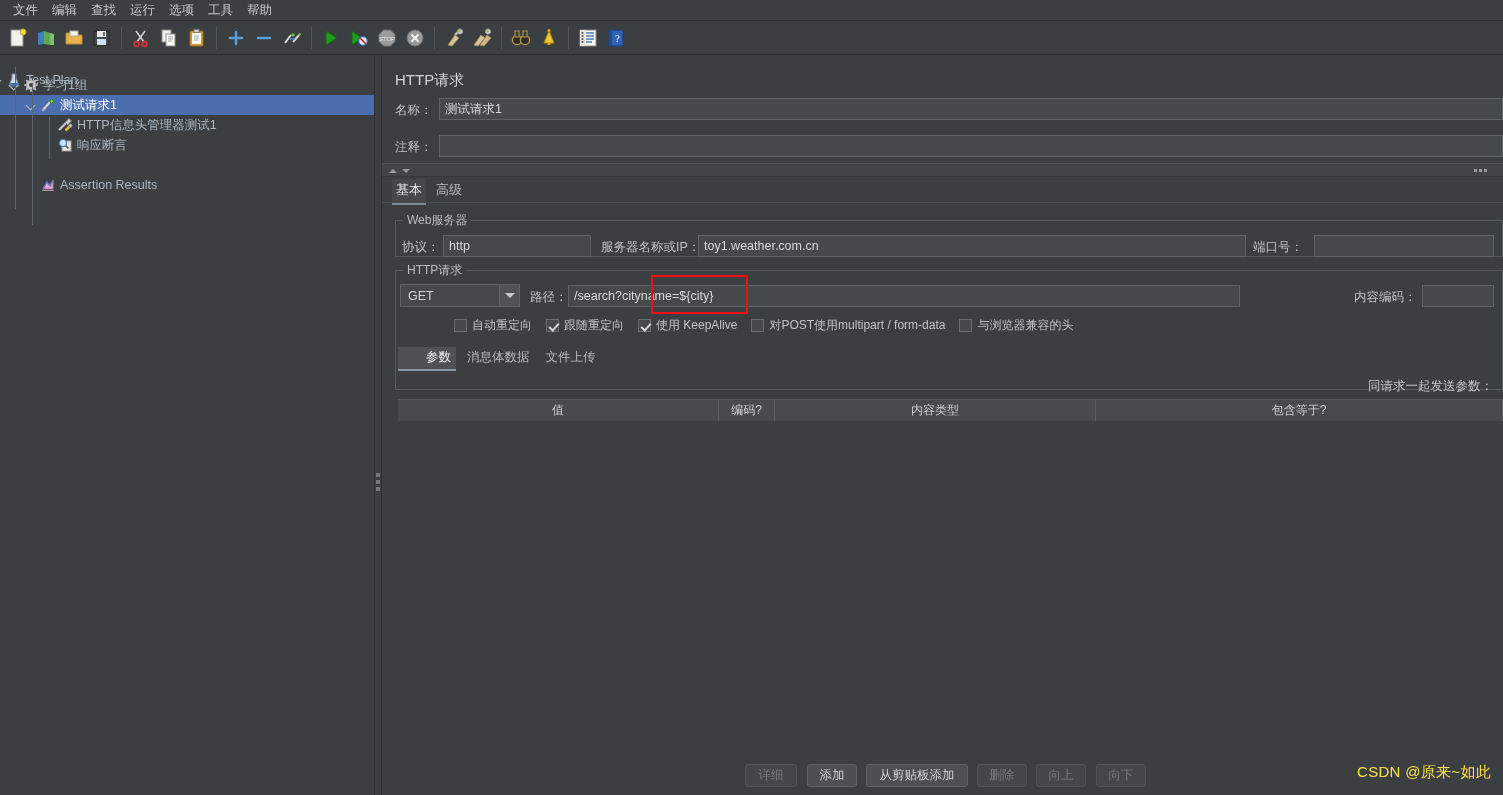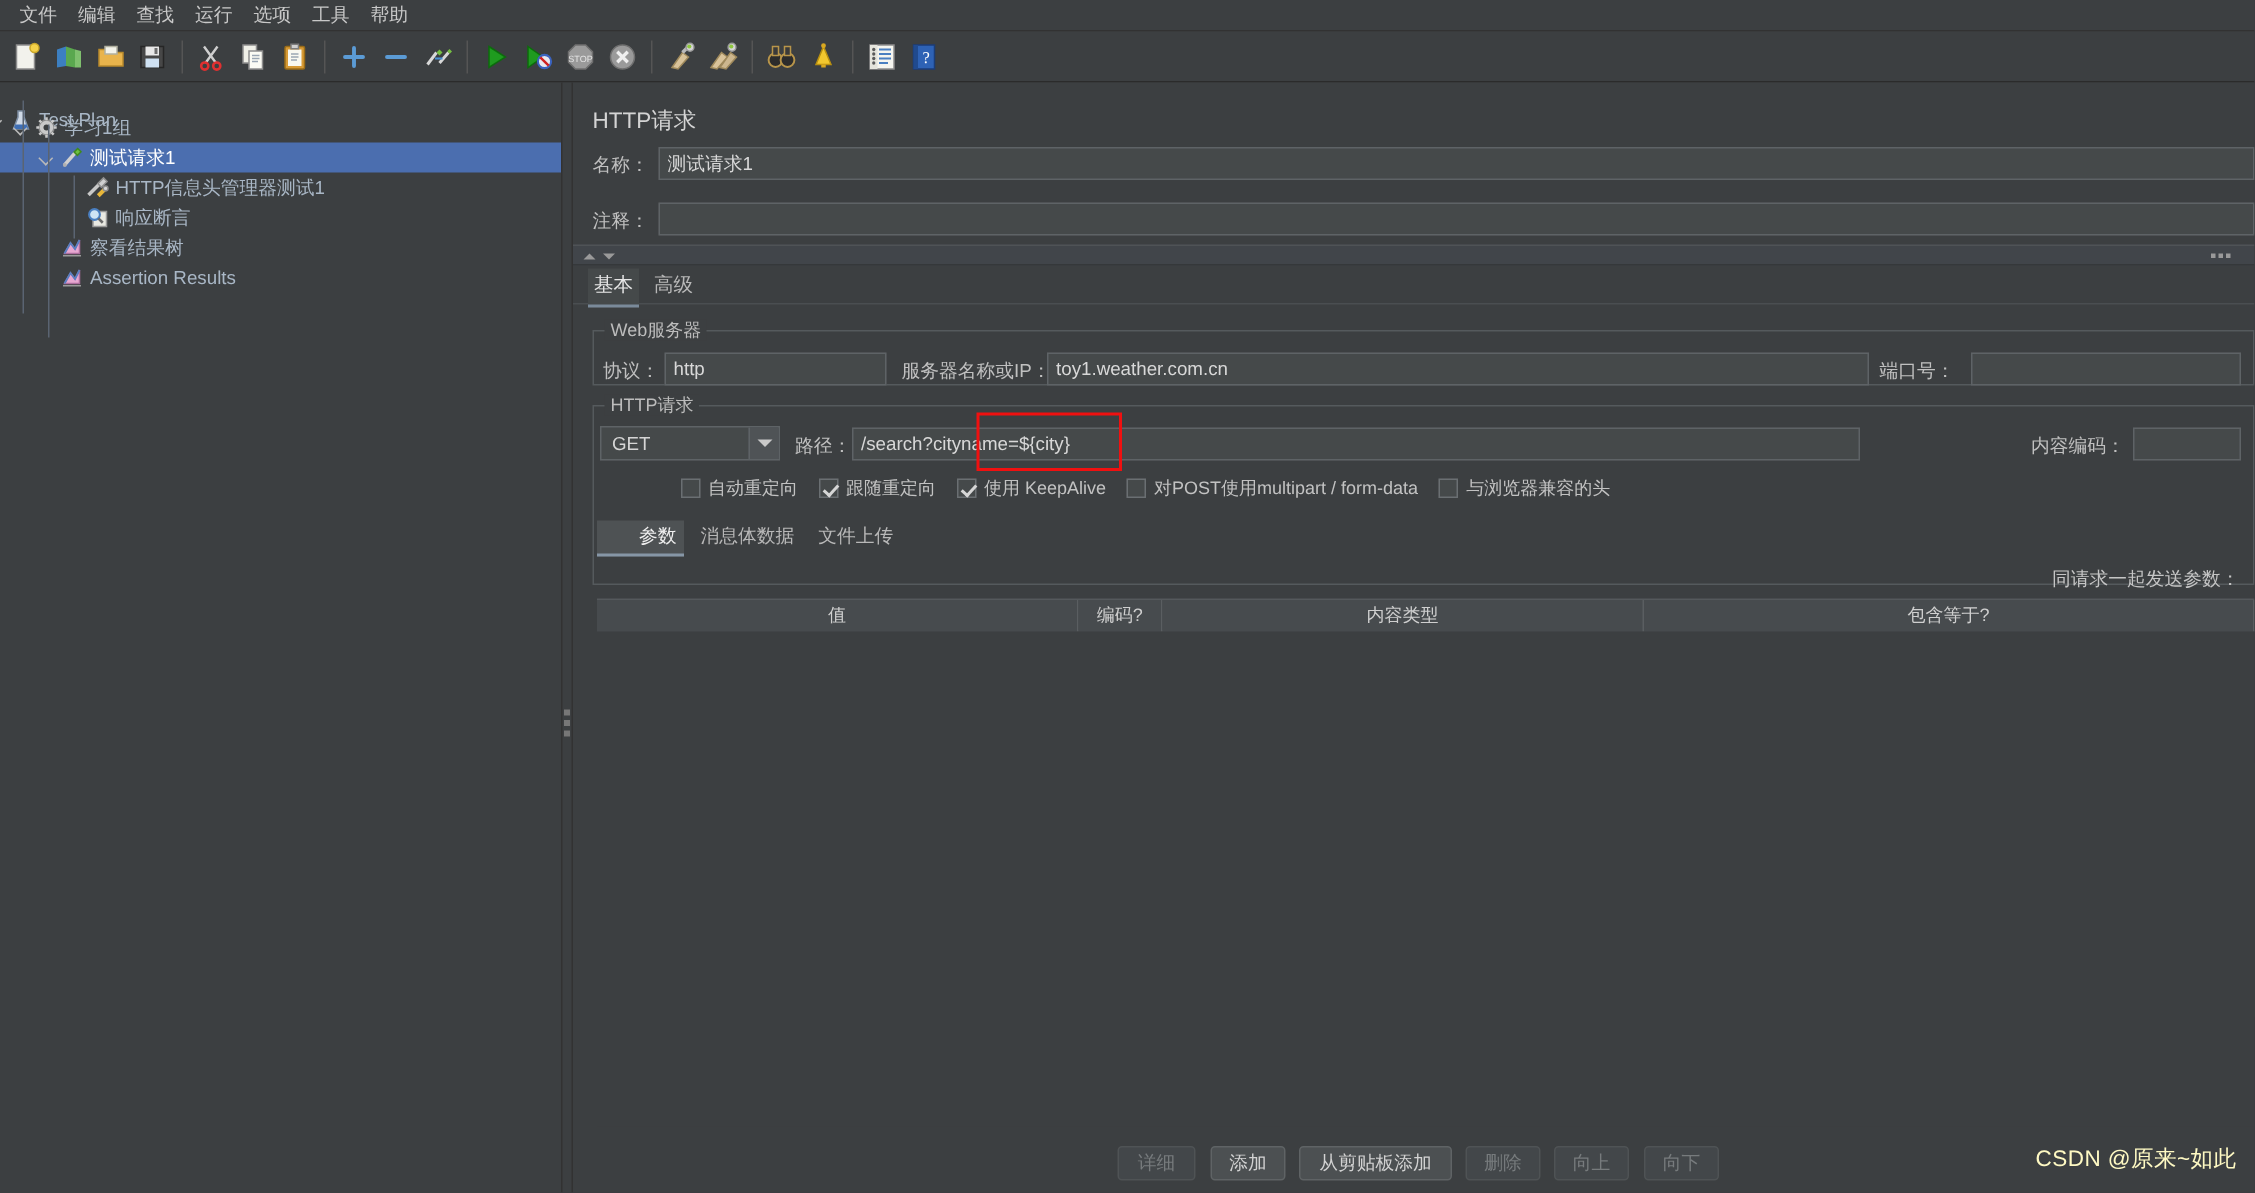--- a/index.html
+++ b/index.html
@@ -171,21 +171,21 @@
   .btn {
     position:absolute; bottom:0; height:23px; background:#4c5052;
     border:1px solid #5f6365; border-radius:3px; color:#d2d2d2;
     font-size:12.5px; display:flex; align-items:center; justify-content:center;
     font-family:"Liberation Sans", sans-serif;
   }
   .btn.disabled { color:#777b7d; border-color:#4f5355; background:#43474a; }
 
   .wm {
     position:absolute; right:12px; bottom:13px;
-    font-size:15px; color:#fef9c3; letter-spacing:0.3px;
+    font-size:15px; color:#fde047; letter-spacing:0.3px;
   }
 
   .redbox {
     position:absolute; left:651px; top:275px; width:97px; height:39px;
     border:2px solid #f01010; pointer-events:none; z-index:50;
   }
 </style>
 </head>
 <body>
 
@@ -388,28 +388,20 @@
           </svg></span>
         <span class="tlabel" style="position: absolute; left: 77px; top: 2px;">HTTP信息头管理器测试1</span>
       </div>
       <div class="trow" style="position: absolute; left: 0px; right: 0px; top: 80px;">
         <span class="ticon" style="position: absolute; left: 57px; top: 2px;"><svg width="16" height="16" viewBox="0 0 16 16">
             <rect x="5" y="4" width="9" height="10" fill="#e9e9e2" stroke="#9a9a9a"></rect>
             <circle cx="6" cy="6" r="3.6" fill="#cfe4f5" stroke="#4a7fc1" stroke-width="1.4"></circle>
             <path d="M8.6 8.6 L11.5 11.5" stroke="#6a6a6a" stroke-width="1.8"></path>
           </svg></span>
         <span class="tlabel" style="position: absolute; left: 77px; top: 2px;">响应断言</span>
-      </div>
-      <div class="trow" style="position: absolute; left: 0px; right: 0px; top: 100px;">
-        <span class="ticon" style="position: absolute; left: 40px; top: 2px;"><svg width="16" height="16" viewBox="0 0 16 16">
-            <path d="M2 13 h12 v1 h-12 Z" fill="#9a9a9a"></path>
-            <path d="M3 12 L7 5 L10 9 L13 3 L13 12 Z" fill="#e9a8d2" stroke="#b06fa0"></path>
-            <path d="M3 12 L7 5 L10 9 L13 3" stroke="#5a7fc1" stroke-width="1.3" fill="none"></path>
-          </svg></span>
-        <span class="tlabel" style="position: absolute; left: 60px; top: 2px;">察看结果树</span>
       </div>
       <div class="trow" style="position: absolute; left: 0px; right: 0px; top: 120px;">
         <span class="ticon" style="position: absolute; left: 40px; top: 2px;"><svg width="16" height="16" viewBox="0 0 16 16">
             <path d="M2 13 h12 v1 h-12 Z" fill="#9a9a9a"></path>
             <path d="M3 12 L7 5 L10 9 L13 3 L13 12 Z" fill="#e9a8d2" stroke="#b06fa0"></path>
             <path d="M3 12 L7 5 L10 9 L13 3" stroke="#5a7fc1" stroke-width="1.3" fill="none"></path>
           </svg></span>
         <span class="tlabel" style="position: absolute; left: 60px; top: 2px;">Assertion Results</span>
       </div>
       <div class="guide" style="left: 15px; top: 12px; height: 142px;"></div>

